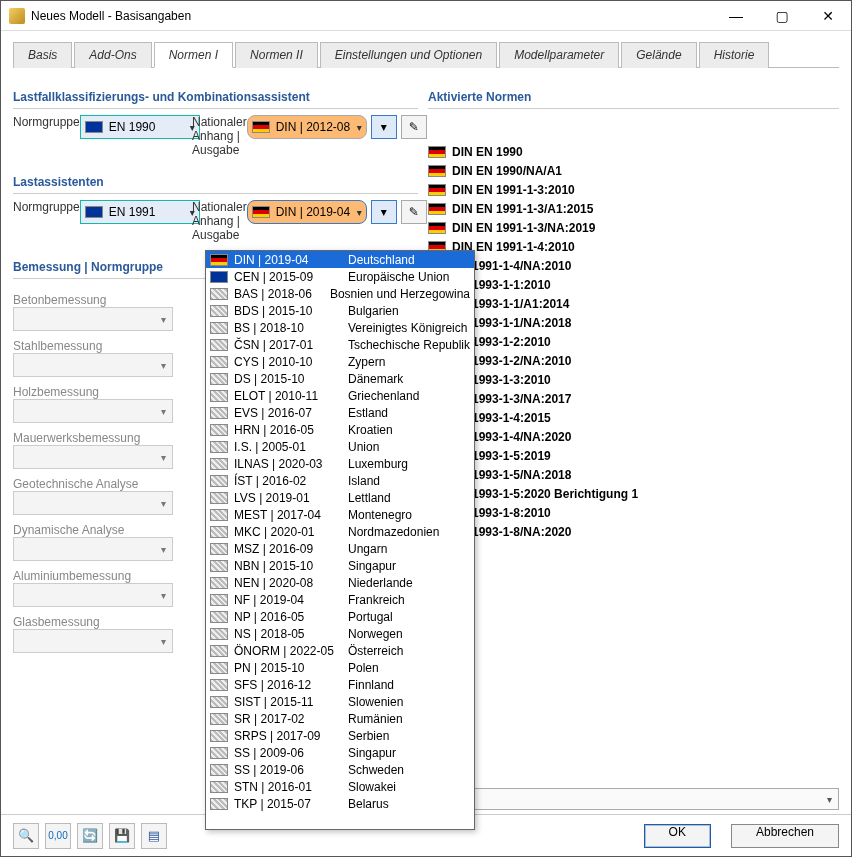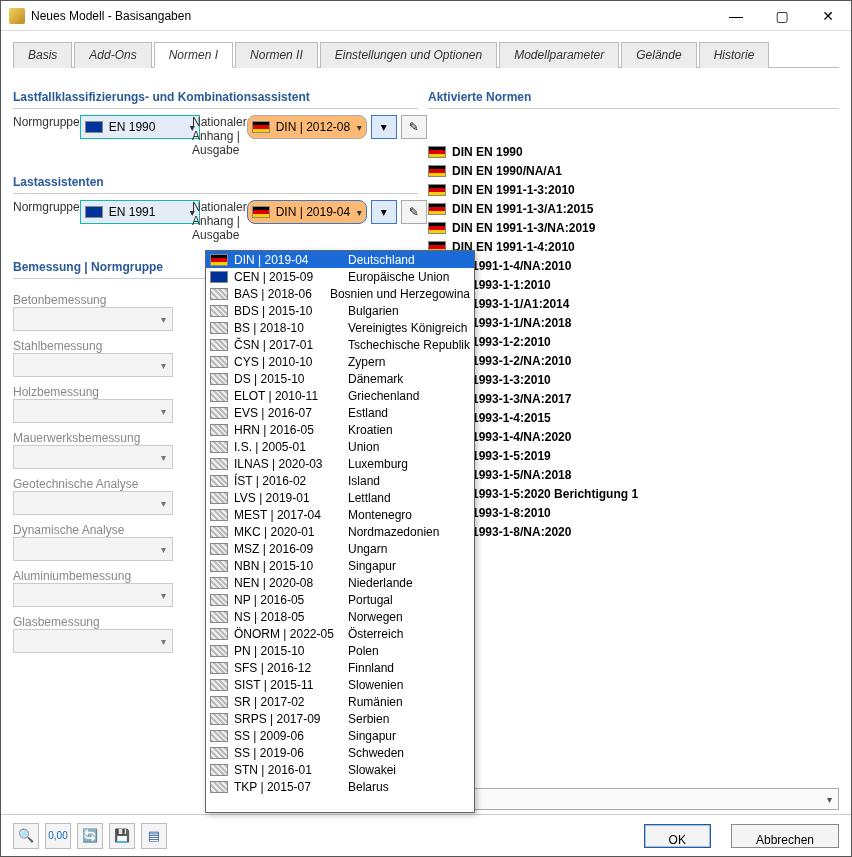--- a/index.html
+++ b/index.html
@@ -36,21 +36,21 @@
   .design-combo .arrow { margin-left:auto; color:#777; font-size:10px; padding-right:6px; }
   .normlist { display:flex; flex-direction:column; gap:1px; padding-top:2px; }
   .normitem { display:flex; align-items:center; gap:6px; height:18px;font-weight:bold; }
   .dropdown { position:absolute; left:204px; top:219px; width:270px; background:#fff; border:1px solid #666; box-shadow:2px 2px 6px rgba(0,0,0,0.25); z-index:50; max-height:580px; overflow:hidden; }
   .dditem { display:flex; align-items:center; height:17px; padding:0 4px; gap:6px; white-space:nowrap; }
   .dditem .code { width:108px; }
   .dditem.sel { background:#1a6bd8; color:#fff; }
   .bottombar { height:42px; border-top:1px solid #ccc; display:flex; align-items:center; padding:0 12px; gap:6px; }
   .toolicon { width:26px; height:26px; border:1px solid #bbb; background:#f4f4f4; display:flex; align-items:center; justify-content:center; font-size:13px; color:#2a5a9a; }
   .spacer { flex:1; }
-  .btn { height:24px; padding:0 24px; border:1px solid #888; background:#f4f4f4; display:flex; align-items:flex-end; }
+  .btn { height:24px; padding:0 24px; border:1px solid #888; background:#f4f4f4; display:flex; align-items:flex-start; }
   .btn.primary { border:1px solid #2a5a9a; box-shadow:0 0 0 1px #9cc1ec inset; }
   .longcombo { height:22px; border:1px solid #aaa; background:#fafafa; display:flex; align-items:center; margin-top:auto; }
   .longcombo .arrow { margin-left:auto; font-size:10px; color:#555; padding-right:6px; }
 </style>
 </head>
 <body>
 
 <div class="window">
   <div class="titlebar">
     <div class="icon"></div>
@@ -360,20 +360,25 @@
           <span class="code">NBN | 2015-10</span>
           <span>Singapur</span>
         </div>
         <div class="dditem">
           <span class="flag generic"></span>
           <span class="code">NEN | 2020-08</span>
           <span>Niederlande</span>
         </div>
         <div class="dditem">
           <span class="flag generic"></span>
+          <span class="code">NF | 2019-04</span>
+          <span>Frankreich</span>
+        </div>
+        <div class="dditem">
+          <span class="flag generic"></span>
           <span class="code">NP | 2016-05</span>
           <span>Portugal</span>
         </div>
         <div class="dditem">
           <span class="flag generic"></span>
           <span class="code">NS | 2018-05</span>
           <span>Norwegen</span>
         </div>
         <div class="dditem">
           <span class="flag generic"></span>

